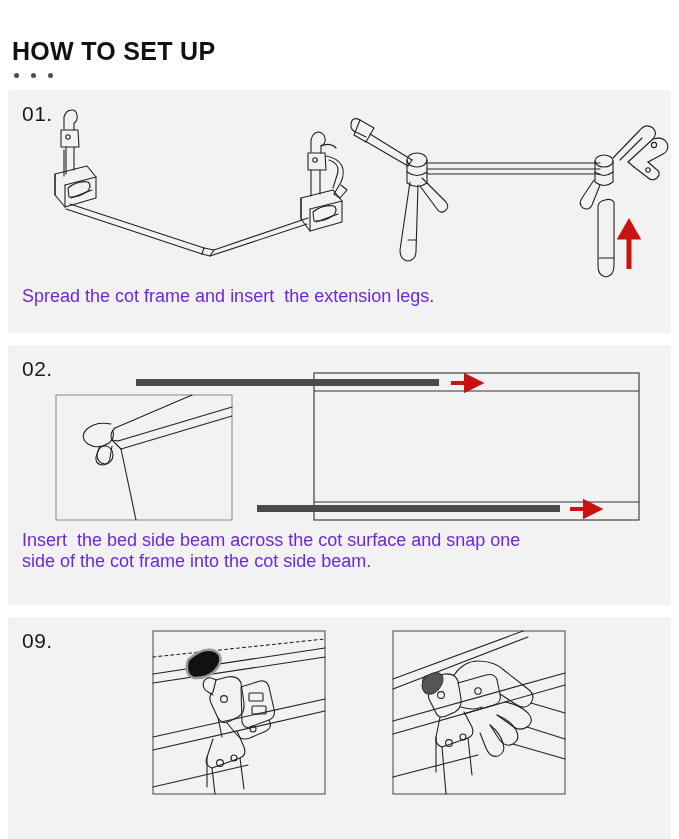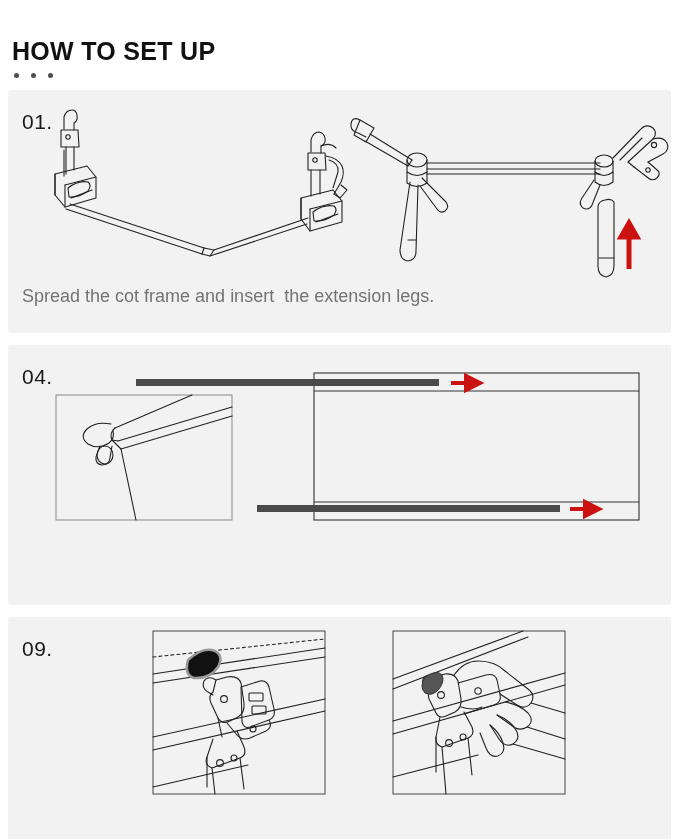--- a/index.html
+++ b/index.html
@@ -51,34 +51,34 @@
     position: relative;
     background: #f2f2f2;
     border-radius: 3px;
     box-sizing: border-box;
     margin-top: 12px;
     overflow: hidden;
   }
   .step-num {
     position: absolute;
     left: 14px;
-    top: 20px;
+    top: 12px;
     font-size: 21px;
     letter-spacing: 0.5px;
     color: #1a1a1a;
     font-weight: 400;
   }
   .art {
     position: relative;
     width: 100%;
   }
   .caption {
     font-size: 18px;
     line-height: 1.18;
-    color: #737373;
+    color: #6d28d9;
     padding: 0 14px 12px 14px;
     white-space: pre-wrap;
   }
   #step1 { height: 243px; }
   #step1 .art { height: 196px; }
   #step2 { height: 260px; }
   #step2 .art { height: 185px; }
   #step3 { height: 256px; }
   #step3 .art { height: 185px; }
   svg { display: block; }
@@ -208,21 +208,21 @@
         <g>
           <path d="M621,179 L621,139 M621,133 L613,147 L629,147 Z" stroke="#cc1111" stroke-width="5" fill="#cc1111" stroke-linecap="butt"></path>
         </g>
       </svg>
     </div>
 
     <div class="caption">Spread the cot frame and insert  the extension legs.</div>
   </section>
 
   <section class="step" id="step2">
-    <div class="step-num">04.</div>
+    <div class="step-num">02.</div>
 
     <div class="art">
       <svg class="art-svg" width="663" height="185" viewBox="0 0 663 185">
 
         <g fill="none" stroke="#333" stroke-width="1.1">
           <rect x="306" y="28" width="325" height="147"></rect>
           <path d="M306,46 L631,46"></path>
           <path d="M306,157 L631,157"></path>
         </g>
 
@@ -253,20 +253,22 @@
             <path d="M113,104 L128,175"></path>
 
             <path d="M103,79 Q88,76 79,84 Q71,92 80,99 Q90,105 101,98 Q107,93 105,86"></path>
             <path d="M92,101 L88,112 Q87,119 94,120 Q101,120 102,113 L104,101"></path>
             <ellipse cx="97" cy="110" rx="8" ry="9"></ellipse>
           </g>
         </g>
       </svg>
     </div>
 
+    <div class="caption">Insert  the bed side beam across the cot surface and snap one
+side of the cot frame into the cot side beam.</div>
   </section>
 
   <section class="step" id="step3">
     <div class="step-num">09.</div>
 
     <div class="art">
       <svg class="art-svg" width="663" height="185" viewBox="0 0 663 185">
 
         <g>
           <rect x="145" y="14" width="172" height="163" fill="none" stroke="#444" stroke-width="1"></rect>

